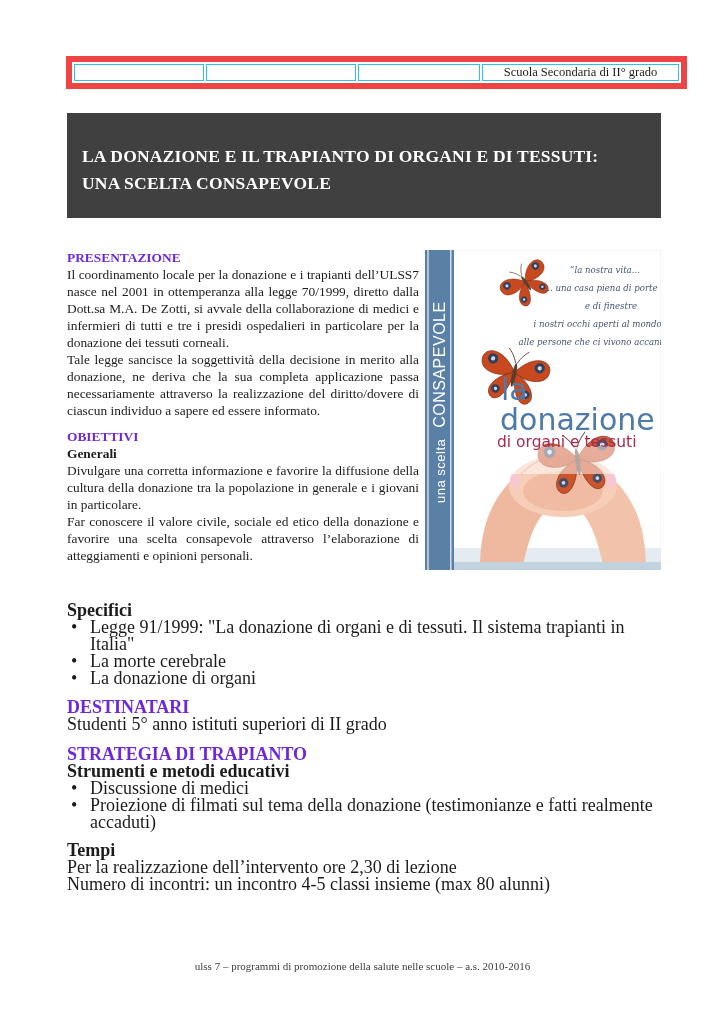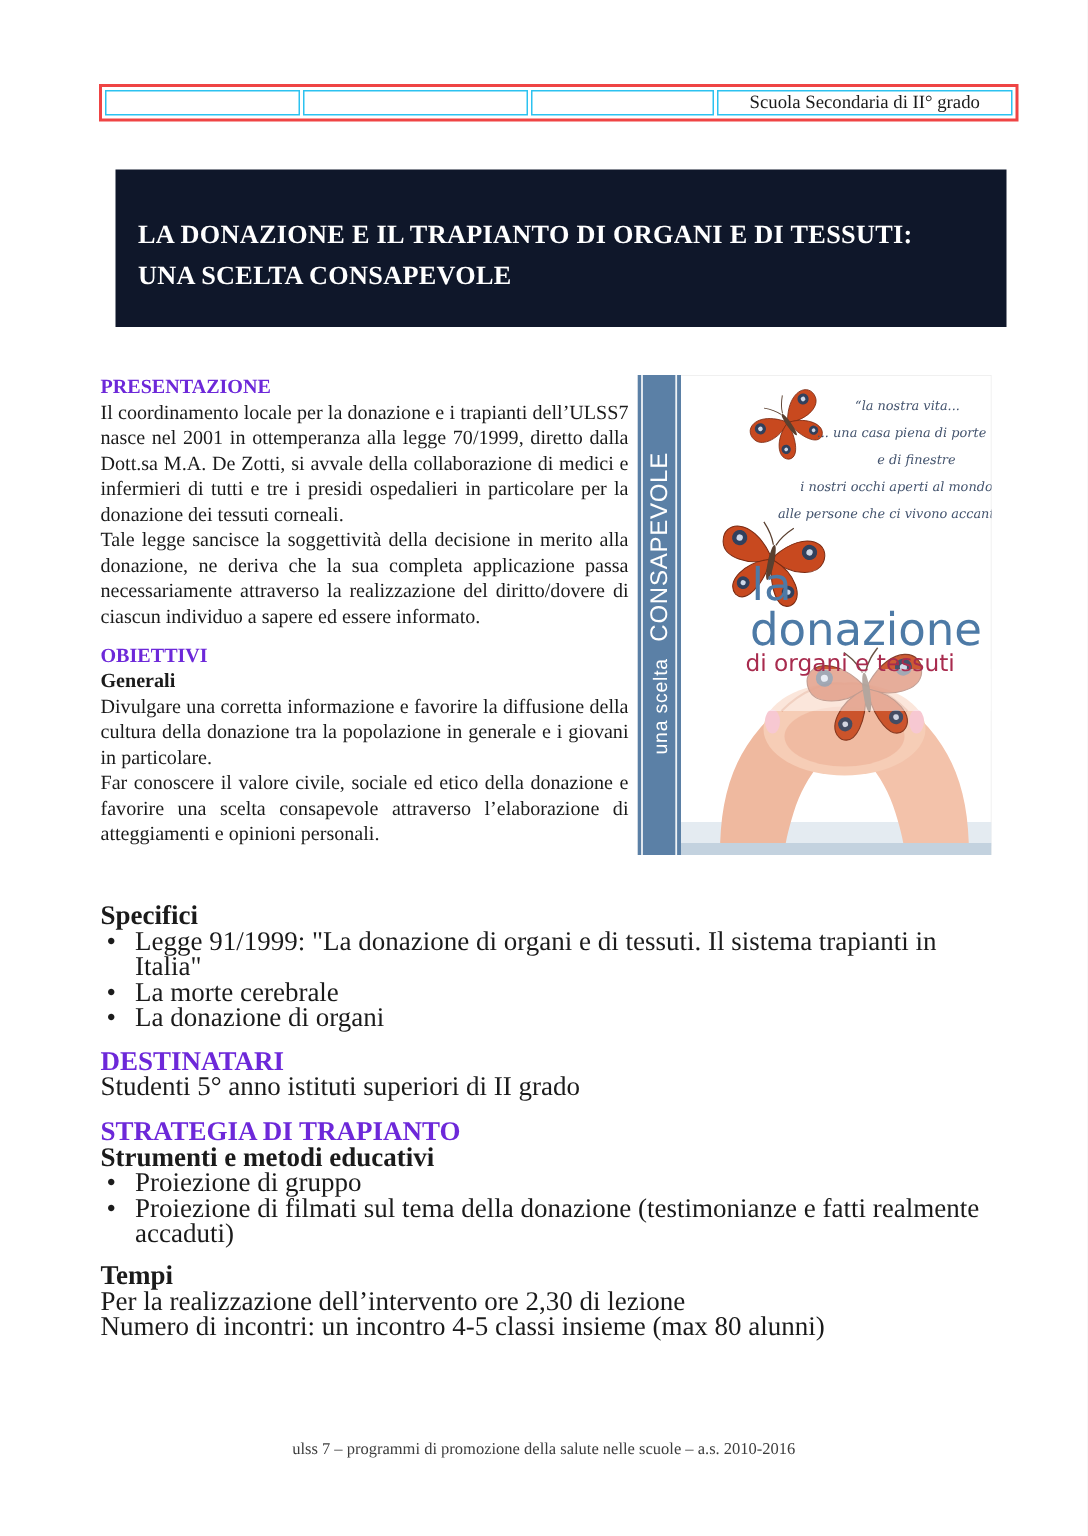--- a/index.html
+++ b/index.html
@@ -1,26 +1,26 @@
 <!DOCTYPE html>
 <html><head>
 <meta charset="utf-8">
 <style>
   html,body{margin:0;padding:0;background:#fff;}
   .page{position:relative;width:725px;height:1024px;background:#ffffff;overflow:hidden;
         font-family:"Liberation Serif", serif;color:#1b1b1b;outline:1px solid #e3e3e3;}
 
   
   .head-table{position:absolute;left:66px;top:56px;width:595px;border-collapse:separate;
-              border-spacing:2px;border:2px solid #ef4444;table-layout:fixed;}
+              border-spacing:2px;border:6px solid #ef4444;table-layout:fixed;}
   .head-table td{border:1.5px solid #2cc2f0;height:15px;font-size:12.5px;text-align:center;
                  padding:0 2px;white-space:nowrap;overflow:hidden;}
 
   
-  .banner{position:absolute;left:77px;top:113px;width:594px;height:105px;background:#0f172a;}
+  .banner{position:absolute;left:67px;top:113px;width:594px;height:105px;background:#404040;}
   .banner-title{position:absolute;left:15px;top:30px;font-weight:bold;font-size:17.5px;
                 line-height:27px;color:#ffffff;letter-spacing:.2px;}
 
   
   .columns{position:absolute;left:67px;top:249px;width:594px;}
   .leftcol{width:352px;font-size:13.4px;line-height:17px;text-align:justify;}
   .leftcol p{margin:0;}
   .h-cyan{color:#6d28d9;font-weight:bold;}
   .h-black{font-weight:bold;}
   .mt9{margin-top:9px;}
@@ -155,21 +155,21 @@
       <li>La morte cerebrale</li>
       <li>La donazione di organi</li>
     </ul>
 
     <div class="h-cyan mt12">DESTINATARI</div>
     <p>Studenti 5° anno istituti superiori di II grado</p>
 
     <div class="h-cyan mt13">STRATEGIA DI TRAPIANTO</div>
     <div class="h-black">Strumenti e metodi educativi</div>
     <ul class="bul">
-      <li>Proiezione di gruppo</li>
+      <li>Discussione di medici</li>
       <li>Proiezione di filmati sul tema della donazione (testimonianze e fatti realmente accaduti)</li>
     </ul>
 
     <div class="h-black mt11">Tempi</div>
     <p>Per la realizzazione dell’intervento ore 2,30 di lezione</p>
     <p>Numero di incontri: un incontro 4-5 classi insieme (max 80 alunni)</p>
   </div>
 
   <div class="footer">ulss 7 – programmi di promozione della salute nelle scuole – a.s. 2010-2016</div>
 

